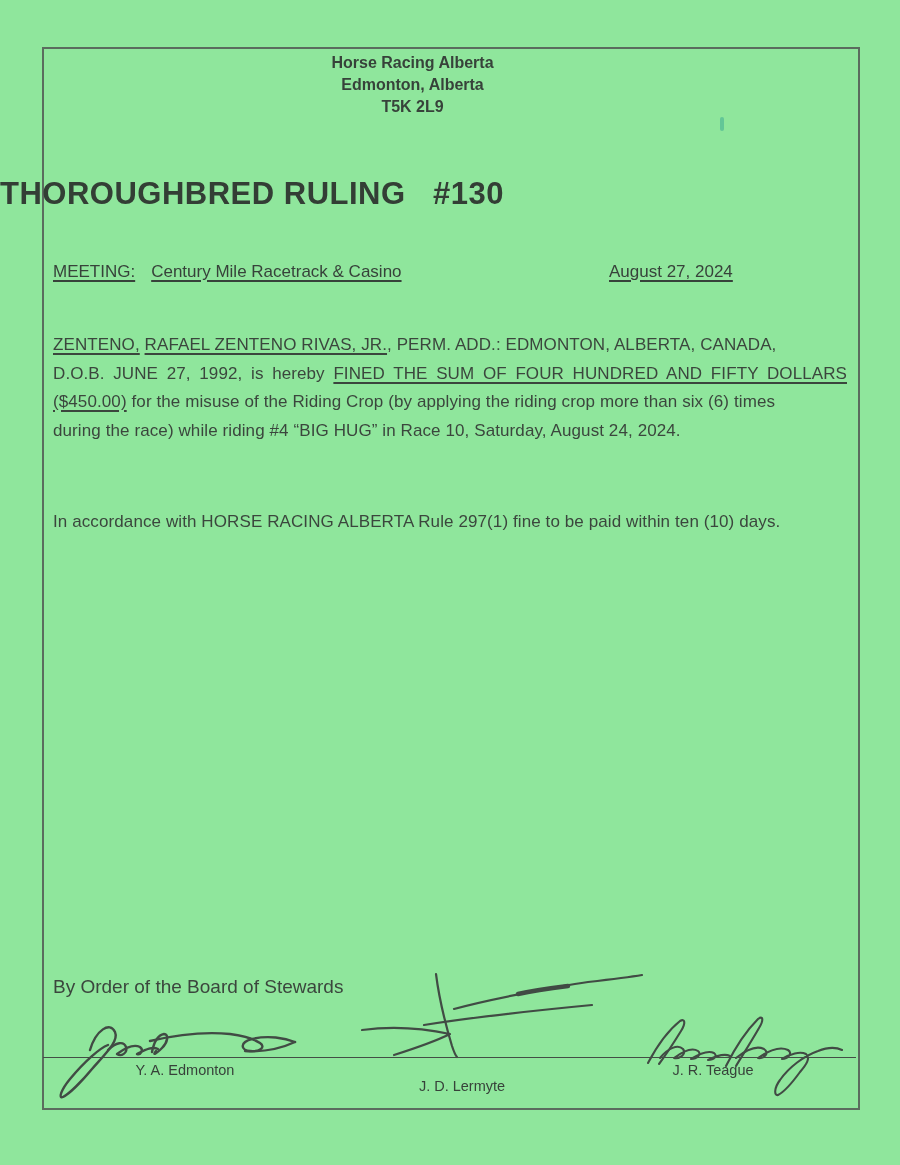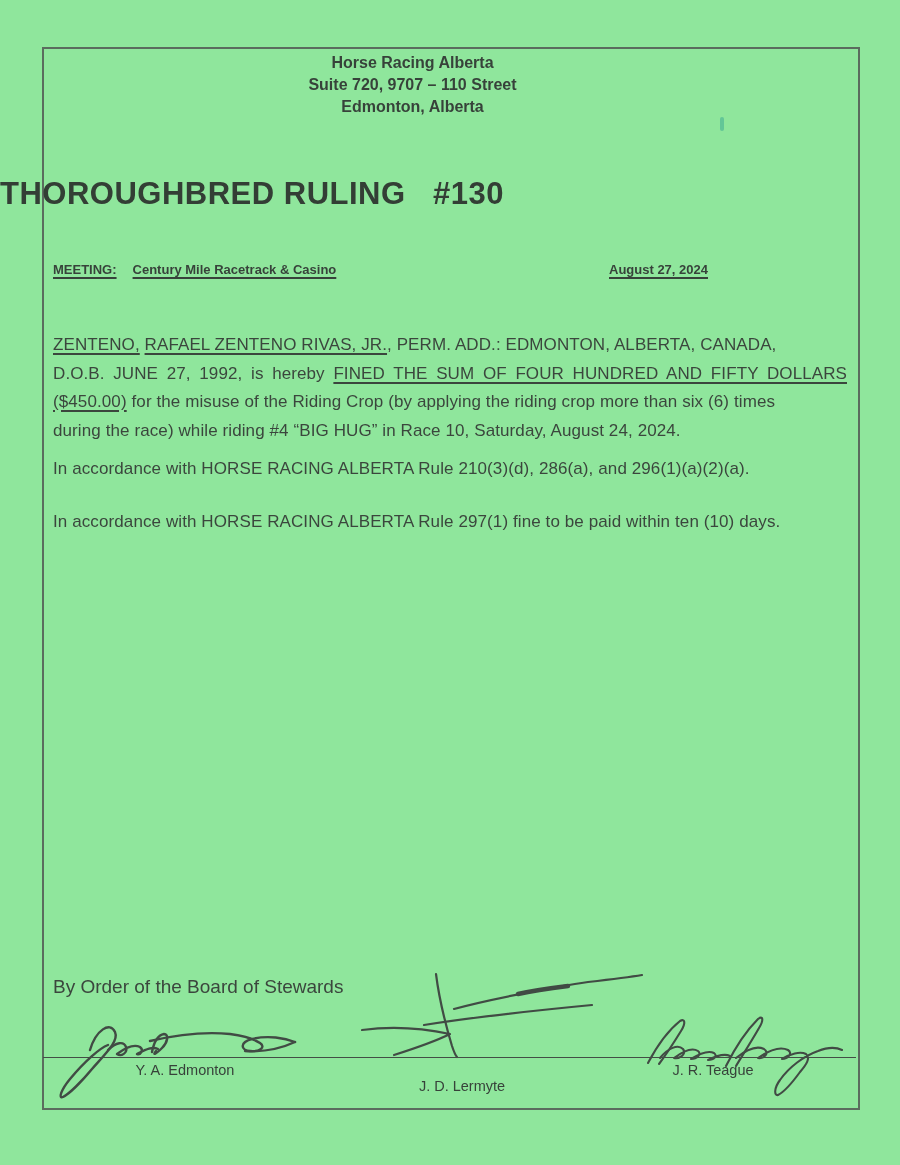--- a/index.html
+++ b/index.html
@@ -38,22 +38,22 @@
     text-align: left;
     font-size: 31px;
     font-weight: bold;
     letter-spacing: 0.5px;
     white-space: pre;
     color: #333e35;
   }
   .meeting-row {
     position: absolute;
     left: 53px; top: 262px; width: 794px;
-    font-size: 13px;
-    font-weight: bold;
+    font-size: 17px;
+    font-weight: normal;
     color: #37423a;
   }
   .meeting-row .venue { margin-left: 16px; }
   .meeting-row .date {
     position: absolute;
     left: 556px; top: 0;
   }
   .u { text-decoration: underline; text-underline-offset: 3px; text-decoration-thickness: 1.5px; }
   .bodytext {
     position: absolute;
@@ -108,39 +108,38 @@
 <body>
 
 <div class="paper">
 
   <div class="frame"></div>
 
   <div class="scan-speck"></div>
 
   <header class="letterhead">
     <div>Horse Racing Alberta</div>
-    <div>Suite 720, 9707 – 110 Street</div>
     <div>Edmonton, Alberta</div>
+    <div>T5K 2L9</div>
   </header>
 
   <h1 class="doc-title">THOROUGHBRED RULING   #130</h1>
 
   <div class="meeting-row">
     <span class="u">MEETING:</span><span class="u venue">Century Mile Racetrack &amp; Casino</span>
     <span class="u date">August 27, 2024</span>
   </div>
 
   <div class="bodytext" id="para-ruling">
     <div><span class="u">ZENTENO,</span><span> </span><span class="u">RAFAEL ZENTENO RIVAS, JR.</span><span>, PERM. ADD.: EDMONTON, ALBERTA, CANADA,</span></div>
     <div class="just"><span>D.O.B. JUNE 27, 1992, is hereby </span><span class="u">FINED THE SUM OF FOUR HUNDRED AND FIFTY DOLLARS</span></div>
     <div><span class="u">($450.00)</span><span> for the misuse of the Riding Crop (by applying the riding crop more than six (6) times</span></div>
     <div><span>during the race) while riding #4 “BIG HUG” in Race 10, Saturday, August 24, 2024.</span></div>
   </div>
 
-  <div class="bodytext" id="para-rule1">In accordance with HORSE RACING ALBERTA Rule 210(3)(d), 286(a), and 296(1)(a)(2)(a).</div>
 
   <div class="bodytext" id="para-rule2">In accordance with HORSE RACING ALBERTA Rule 297(1) fine to be paid within ten (10) days.</div>
 
   <div class="by-order">By Order of the Board of Stewards</div>
 
   <svg class="sig-svg" viewBox="0 0 820 152" fill="none" stroke="#414b44" stroke-linecap="round" stroke-linejoin="round">
     <g stroke-width="2.4">
       <path d="M50,92 C56,72 70,63 75,74 C79,83 66,95 52,111 C42,123 29,136 23,139 C18,141 21,132 30,121 C45,103 60,90 68,87"></path>
       <path d="M68,92 C76,84 84,83 86,89 C88,95 81,99 77,96 C85,90 94,86 100,89 C104,92 101,97 97,96 C105,92 112,88 118,91"></path>
       <path d="M112,94 C114,84 118,77 124,76 C129,76 128,84 122,90 C116,96 112,98 116,93"></path>

